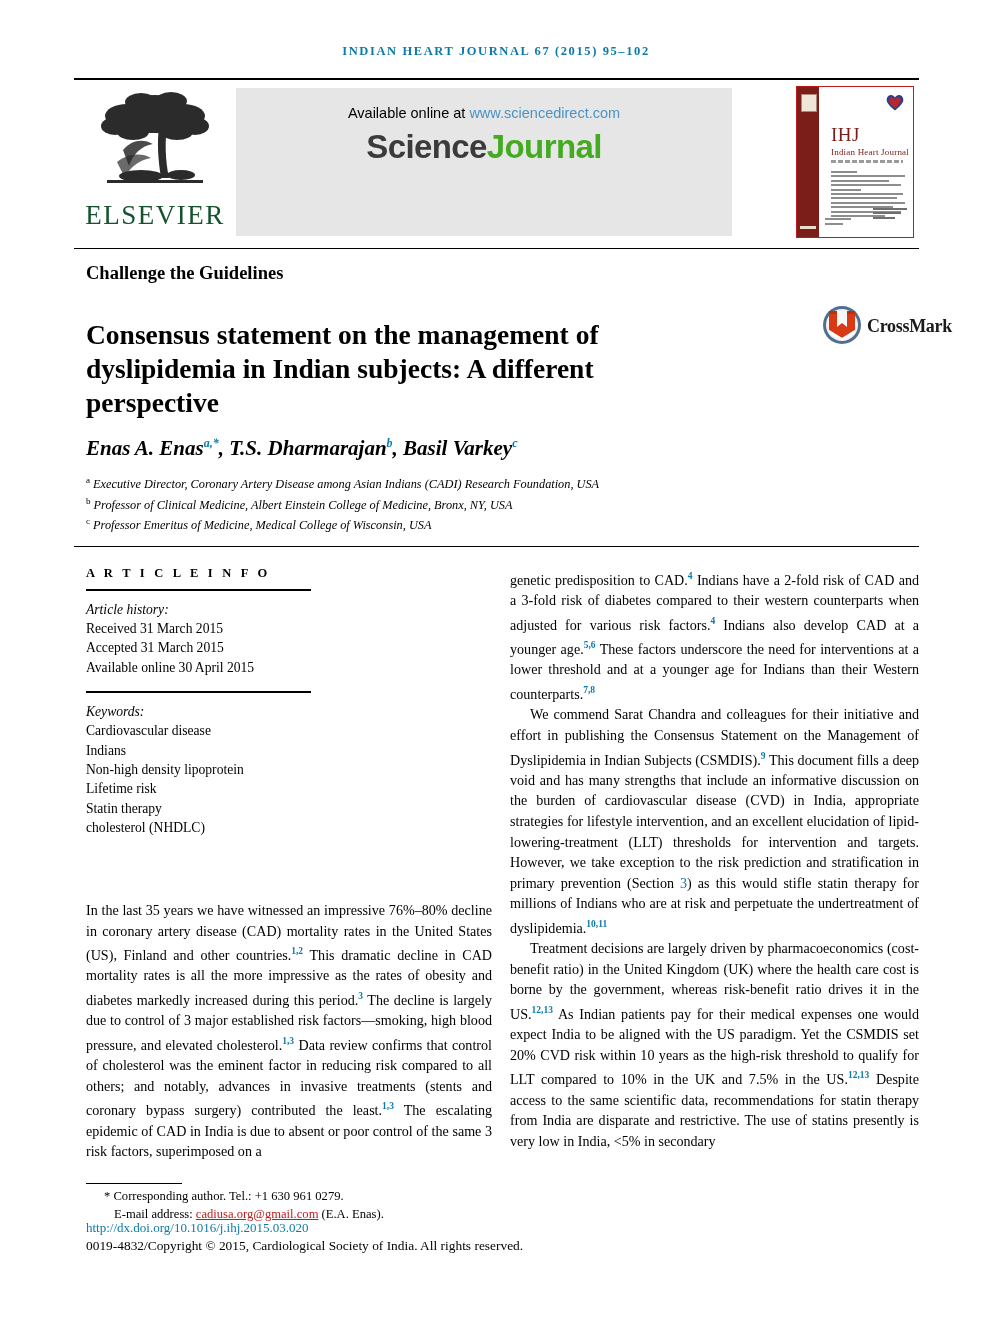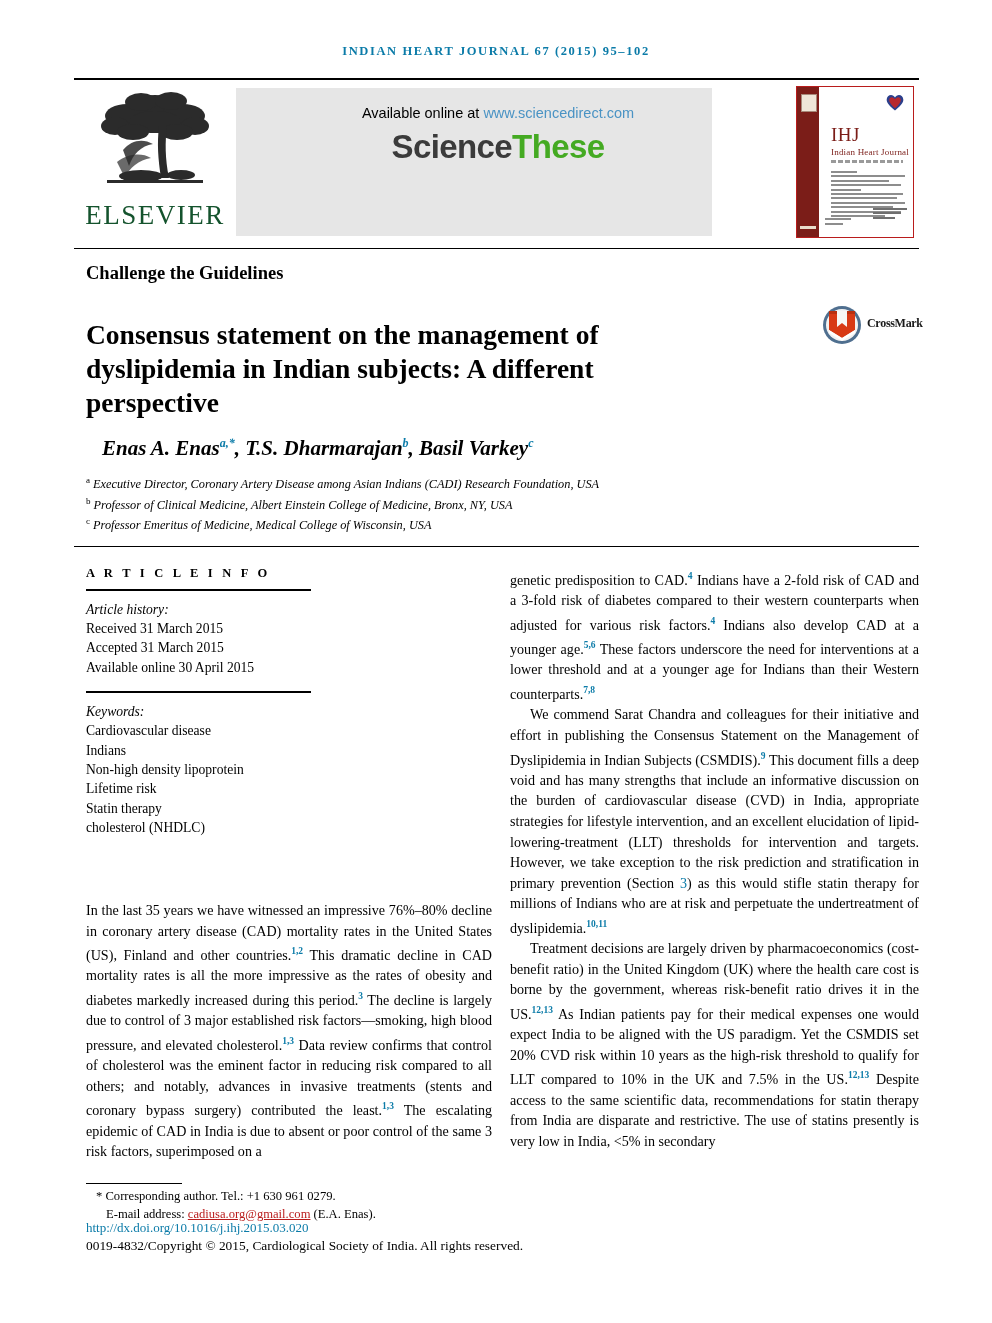--- a/index.html
+++ b/index.html
@@ -65,25 +65,24 @@
     color: #14532d;
     font-size: 27px;
     letter-spacing: 1.5px;
     line-height: 1;
     margin-top: 2px;
   }
   .sd-panel {
     position: absolute;
     top: 10px;
     left: 162px;
-    width: 428px;
+    width: 496px;
     height: 148px;
     background: #e6e6e6;
     text-align: center;
-    padding-left: 48px;
   }
   .sd-avail {
     margin-top: 17px;
     font-family: "Liberation Sans", sans-serif;
     font-size: 14.5px;
     color: #000;
   }
   .sd-avail a { color: #4a93c4; text-decoration: none; }
   .sd-logo {
     margin-top: 7px;
@@ -221,36 +220,35 @@
   .cm-badge {
     position: absolute;
     left: 0; top: 0;
     width: 40px; height: 40px;
   }
   .cm-word {
     position: absolute;
     left: 45px; top: 11px;
     font-family: "Liberation Serif", serif;
     font-weight: bold;
-    font-size: 12px;
+    font-size: 18px;
     letter-spacing: -0.3px;
     color: #1a1a1a;
   }
 
   
   .authors {
     position: absolute;
     top: 436px;
     left: 86px;
     width: 700px;
     font-family: "Liberation Serif", serif;
     font-weight: bold;
     font-style: italic;
     font-size: 21px;
-    margin-left: 16px;
   }
   .authors sup { color: #0b7ba8; font-style: italic; font-size: 12px; }
   .authors sup.star { color: #0b7ba8; }
   .affils {
     position: absolute;
     top: 472px;
     left: 86px;
     width: 760px;
     font-family: "Liberation Serif", serif;
     font-style: italic;
@@ -331,21 +329,21 @@
     position: absolute;
     top: 1183px;
     left: 86px;
     width: 96px;
     height: 1.3px;
     background: #000;
   }
   .footnotes {
     position: absolute;
     top: 1188px;
-    left: 78px;
+    left: 86px;
     width: 420px;
     font-family: "Liberation Serif", serif;
     font-size: 12.6px;
     line-height: 17.5px;
   }
   .footnotes .ln1 { padding-left: 18px; }
   .footnotes .ln2 { padding-left: 28px; }
   .footnotes .mail { color: #b91c1c; }
   .doi {
     position: absolute;
@@ -402,21 +400,21 @@
         </g>
       </svg>
       <div class="elsevier-word">ELSEVIER</div>
     </div>
 
     <div class="sd-panel">
       <div class="sd-avail">
         <span>Available online at </span><a href="#">www.sciencedirect.com</a>
       </div>
       <div class="sd-logo">
-        <span class="sci">Science</span><span class="dir">These</span>
+        <span class="sci">Science</span><span class="dir">Journal</span>
       </div>
     </div>
 
     <div class="cover">
       <div class="cover-band"></div>
       <div class="cover-band-box"></div>
       <div class="cover-band-foot"></div>
       <svg class="cover-heart" viewBox="0 0 24 24">
         <path d="M12 21 C6 16 2 12 2 8 C2 4.5 4.6 2.5 7.2 2.5 C9.2 2.5 11 3.8 12 5.4 C13 3.8 14.8 2.5 16.8 2.5 C19.4 2.5 22 4.5 22 8 C22 12 18 16 12 21 Z" fill="#2b3f8c"></path>
         <path d="M12 18.4 C8.2 14.8 5 11.6 5 8.4 C5 6.2 6.6 5 8.2 5 C9.8 5 11.2 6.2 12 7.6 C12.8 6.2 14.2 5 15.8 5 C17.4 5 19 6.2 19 8.4 C19 11.6 15.8 14.8 12 18.4 Z" fill="#b7282e"></path>

